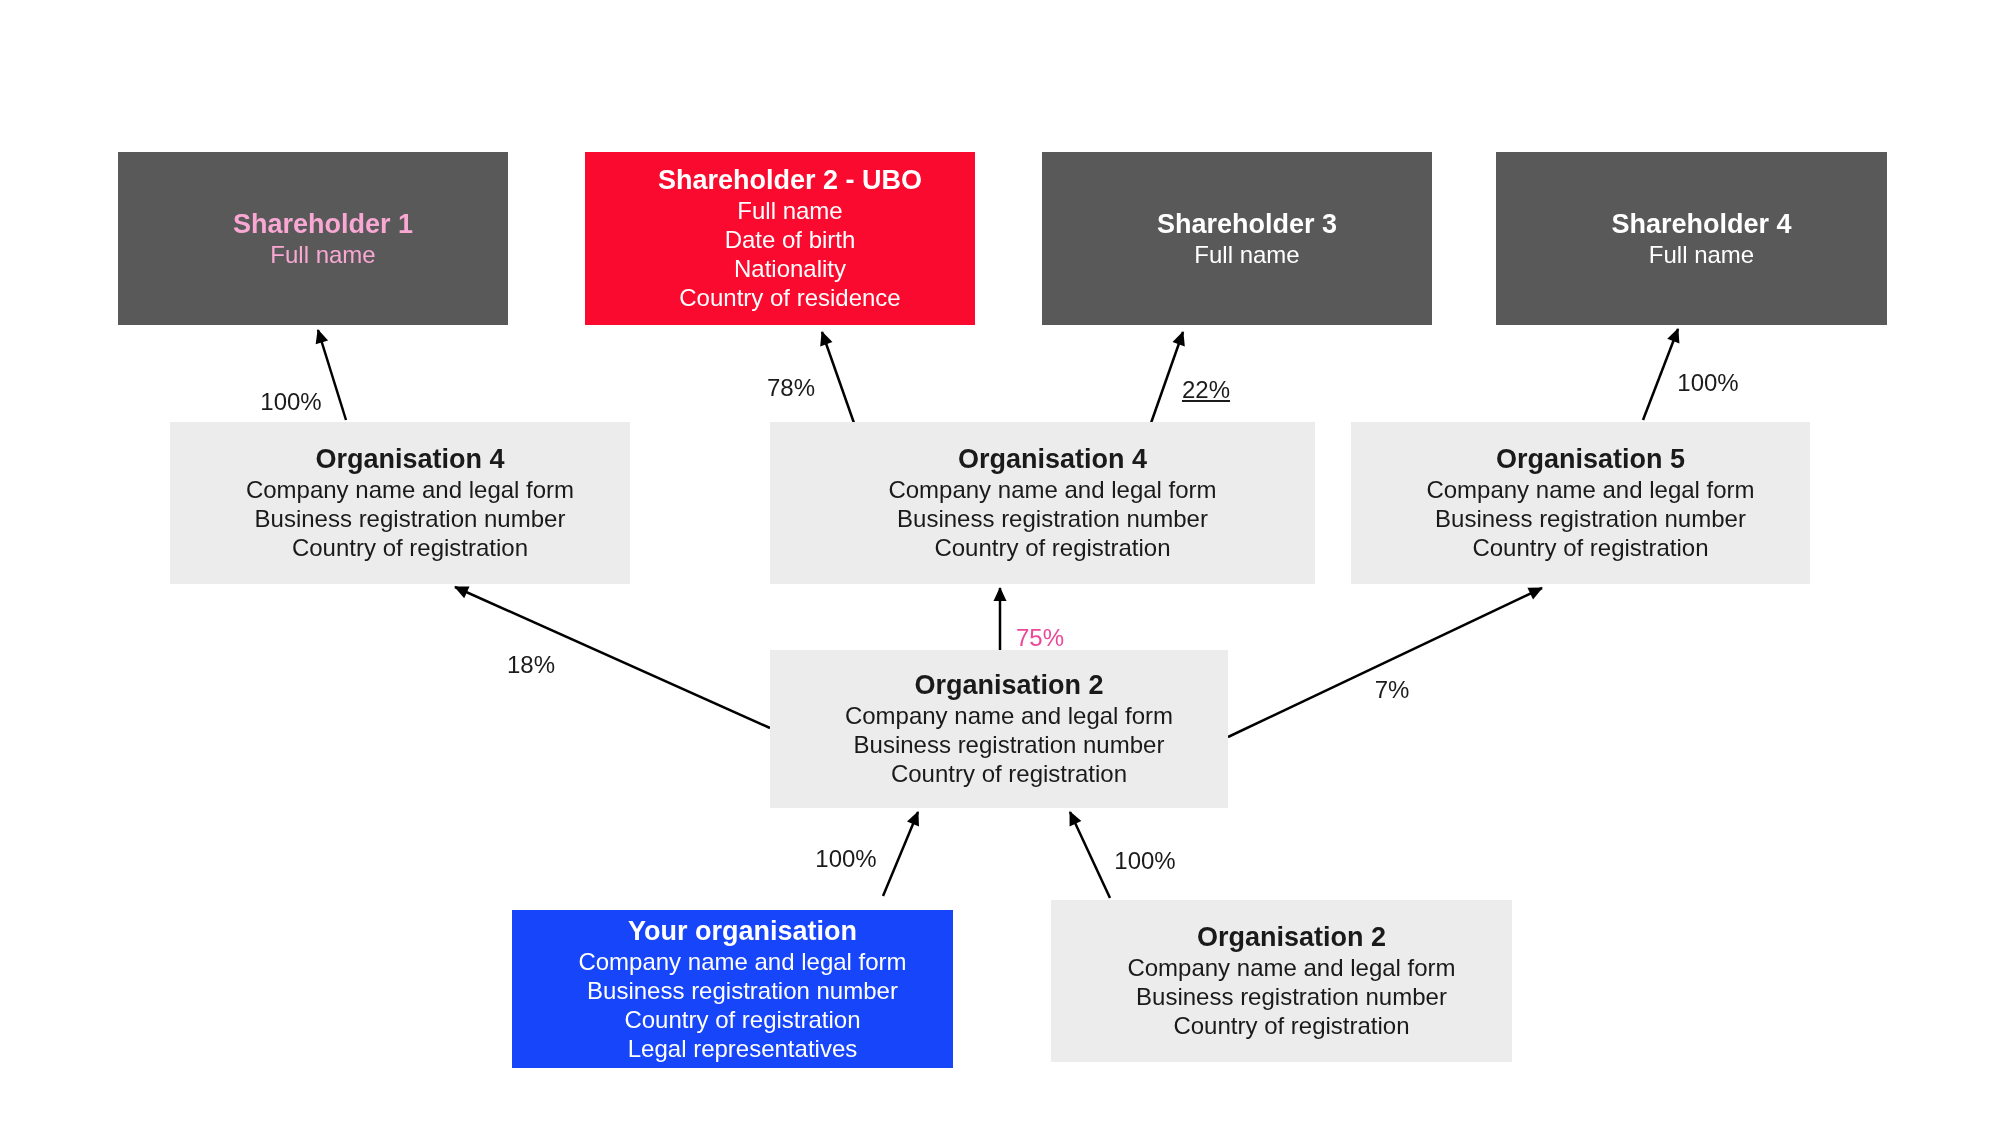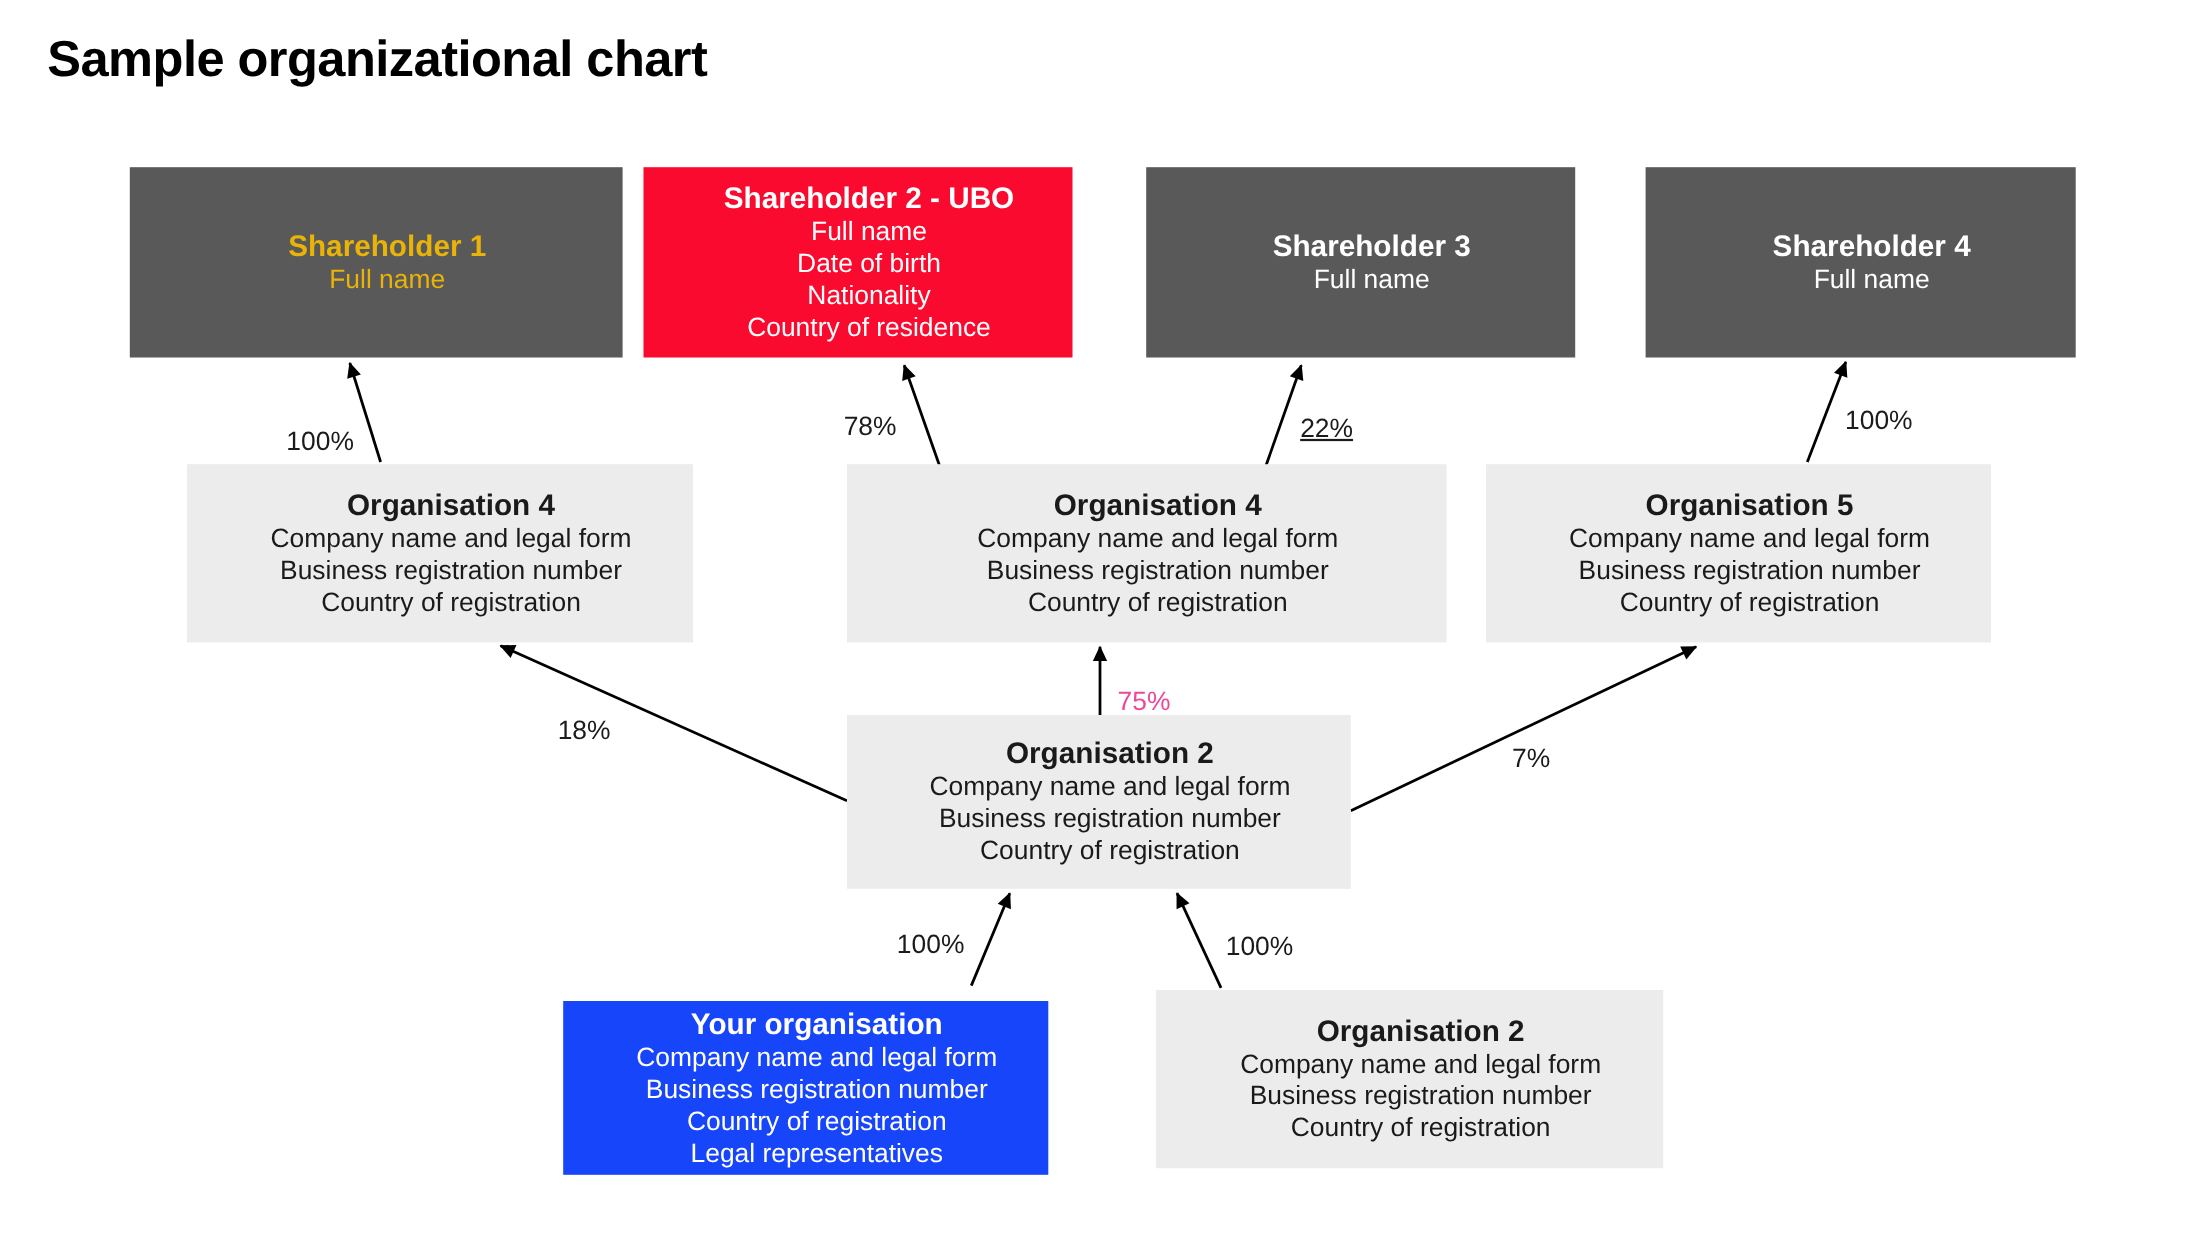--- a/index.html
+++ b/index.html
@@ -59,21 +59,20 @@
     transform: translate(-50%, -50%);
     font-size: 24px;
     color: #1b1b1b;
     white-space: nowrap;
   }
 </style>
 </head>
 <body>
 
 <div class="canvas">
-  <h1 class="page-title">Sample organizational chart</h1>
 
   <svg id="edge-layer" viewBox="0 0 2000 1125" xmlns="http://www.w3.org/2000/svg">
     <defs>
       <marker id="arrowhead" markerUnits="userSpaceOnUse" markerWidth="18" markerHeight="16" refX="14" refY="7.5" orient="auto">
         <path d="M1,1 L15,7.5 L1,14 Z" fill="#000000"></path>
       </marker>
     </defs>
     <g id="edge-lines">
         <line x1="346" y1="420" x2="318" y2="330" stroke="#000000" stroke-width="2.5" marker-end="url(#arrowhead)"></line>
         <line x1="854" y1="423" x2="822" y2="332" stroke="#000000" stroke-width="2.5" marker-end="url(#arrowhead)"></line>
@@ -81,21 +80,21 @@
         <line x1="1643" y1="420" x2="1678" y2="329" stroke="#000000" stroke-width="2.5" marker-end="url(#arrowhead)"></line>
         <line x1="770" y1="728" x2="455" y2="587" stroke="#000000" stroke-width="2.5" marker-end="url(#arrowhead)"></line>
         <line x1="1000" y1="650" x2="1000" y2="588" stroke="#000000" stroke-width="2.5" marker-end="url(#arrowhead)"></line>
         <line x1="1228" y1="737" x2="1542" y2="588" stroke="#000000" stroke-width="2.5" marker-end="url(#arrowhead)"></line>
         <line x1="883" y1="896" x2="918" y2="812" stroke="#000000" stroke-width="2.5" marker-end="url(#arrowhead)"></line>
         <line x1="1110" y1="898" x2="1070" y2="812" stroke="#000000" stroke-width="2.5" marker-end="url(#arrowhead)"></line>
       </g>
   </svg>
 
   <div id="nodes">
-      <div class="node" style="left: 118px; top: 152px; width: 448px; height: 173px; background: rgb(89, 89, 89); color: #eab308;">
+      <div class="node" style="left: 118px; top: 152px; width: 390px; height: 173px; background: rgb(89, 89, 89); color: #f9a8d4;">
         <div class="node-title">Shareholder 1</div>
         <div class="node-line">Full name</div>
       </div>
       <div class="node" style="left: 585px; top: 152px; width: 390px; height: 173px; background: rgb(250, 10, 46); color: rgb(255, 255, 255);">
         <div class="node-title">Shareholder 2 - UBO</div>
         <div class="node-line">Full name</div>
         <div class="node-line">Date of birth</div>
         <div class="node-line">Nationality</div>
         <div class="node-line">Country of residence</div>
       </div>

